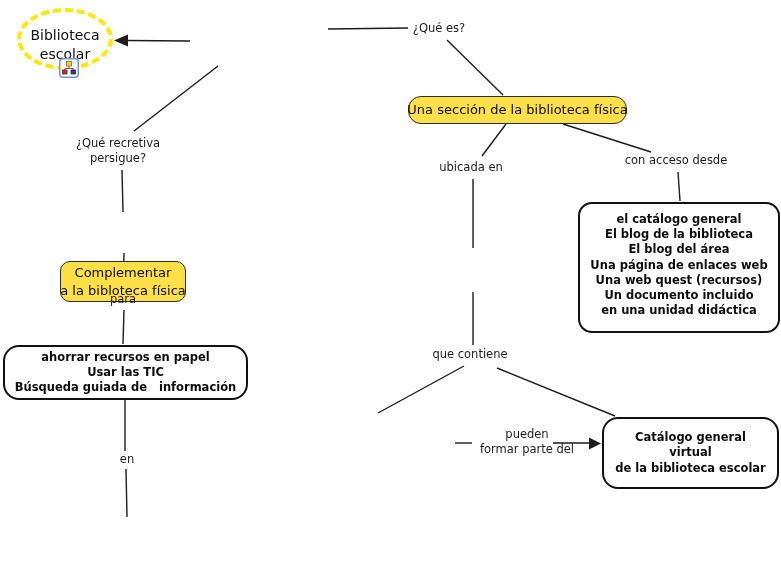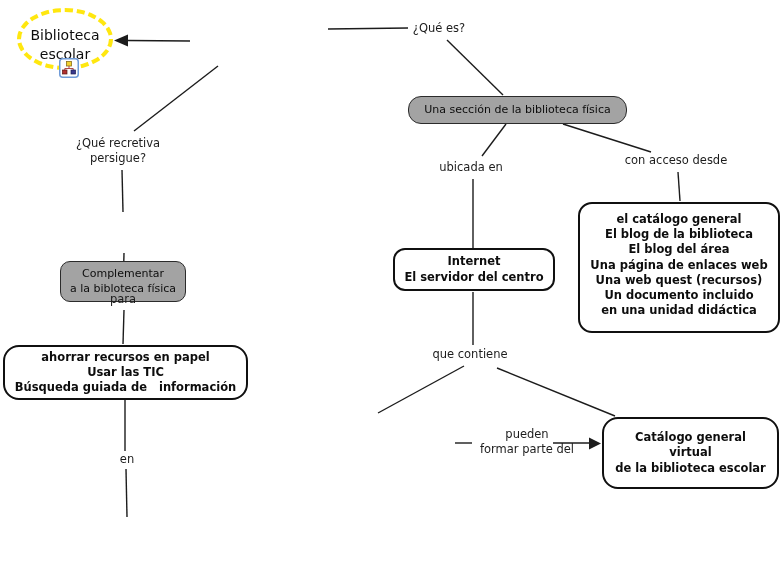--- a/index.html
+++ b/index.html
@@ -7,21 +7,21 @@
     position:relative;width:781px;height:584px;background:#ffffff;
     font-family:"DejaVu Sans","Liberation Sans",sans-serif;overflow:hidden;
   }
   .lines{position:absolute;left:0;top:0;z-index:1;}
   .node{
     position:absolute;z-index:2;display:flex;align-items:center;justify-content:center;
     box-sizing:border-box;background:#ffffff;color:#0d0d0d;text-align:center;
   }
   .node-label{white-space:pre;text-align:center;line-height:1.32;}
   .bold-node{border:2.5px solid #101010;border-radius:14px;font-weight:bold;font-size:11.5px;}
-  .light-node{background:#a3a3a3;border:1.5px solid #2b2b2b;font-size:11px;}
+  .light-node{background:#fde047;border:1.5px solid #2b2b2b;font-size:13px;}
   .ellipse-node{
     background:#ffffff;border:4px dashed #ffe70f;border-radius:50%;
     font-size:14px;align-items:center;padding-top:11px;overflow:visible;
   }
   .main-node{
     background:#fff101;border:4px solid #f97e18;border-radius:12px;
     font-weight:bold;font-size:11.5px;overflow:visible;
   }
   .orange-node{border:5px solid #f97e18;border-radius:16px;font-weight:bold;font-size:11.5px;
     align-items:flex-start;padding-top:9px;}
@@ -72,24 +72,20 @@
       <rect x="3.5" y="12" width="4.5" height="4" fill="#b03030" stroke="#5a1515" stroke-width="0.7"></rect>
       <rect x="12" y="12" width="4.5" height="4" fill="#3a3a8c" stroke="#1a1a50" stroke-width="0.7"></rect>
     </svg>
   </div>
 
 
   <div class="node light-node" style="left:408px;top:96px;width:219px;height:28px;border-radius:13px;">
     <div class="node-label">Una sección de la biblioteca física</div>
   </div>
 
-  <div class="node bold-node" style="left:393px;top:248px;width:162px;height:43px;border-radius:12px;">
-    <div class="node-label">Internet
-El servidor del centro</div>
-  </div>
 
   <div class="node bold-node top-align" style="left:578px;top:202px;width:202px;height:131px;">
     <div class="node-label">el catálogo general
 El blog de la biblioteca
 El blog del área
 Una página de enlaces web
 Una web quest (recursos)
 Un documento incluido
 en una unidad didáctica</div>
   </div>

